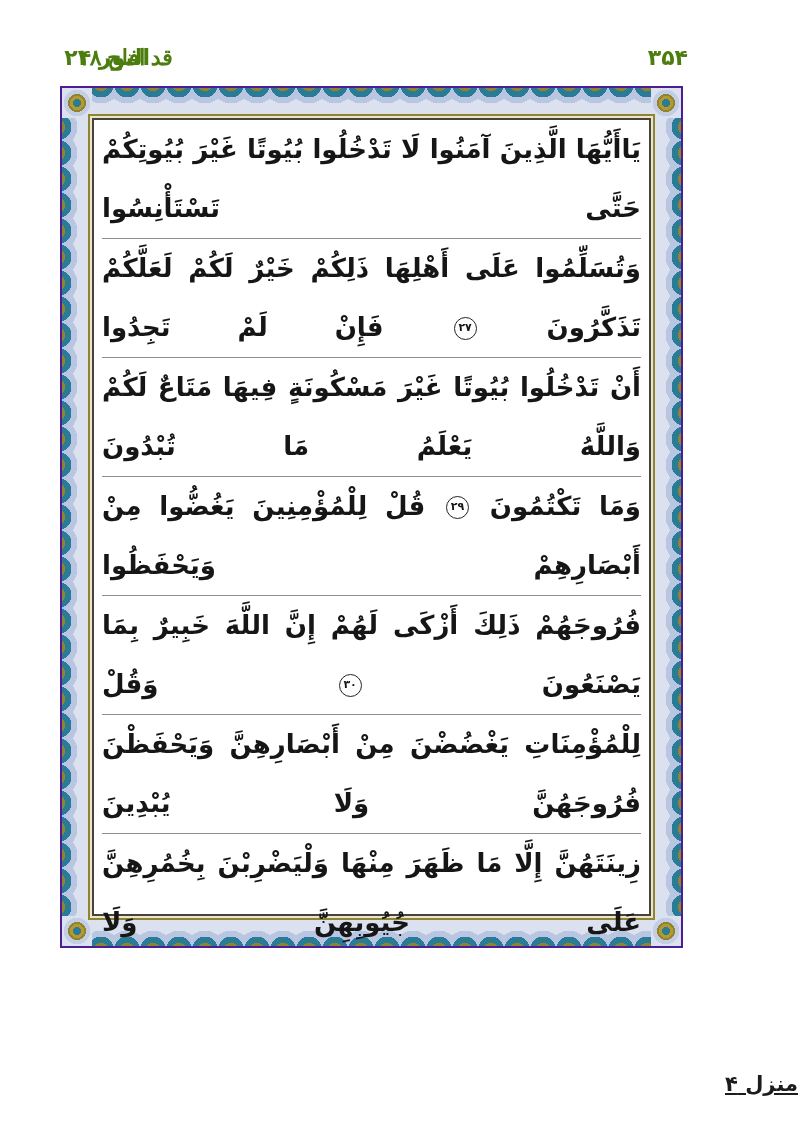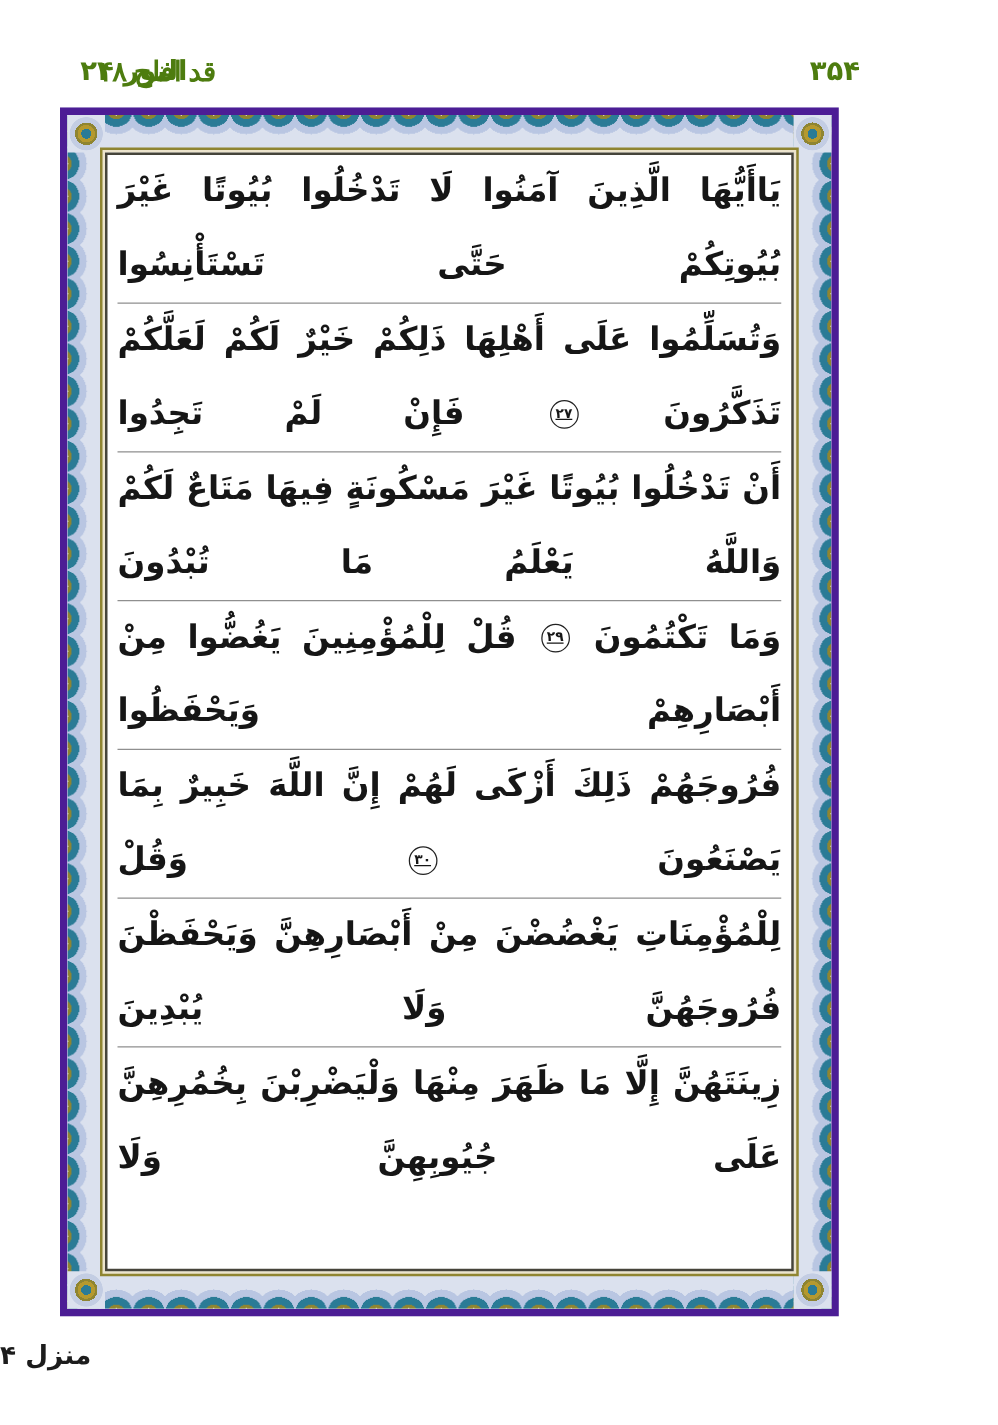--- a/index.html
+++ b/index.html
@@ -6,26 +6,26 @@
   body{
     width:798px;height:1140px;background:#ffffff;position:relative;overflow:hidden;
     font-family:"DejaVu Sans", sans-serif;
   }
   
   .hdr{position:absolute;top:40px;height:36px;color:#4d7c0f;font-weight:bold;
        font-size:22px;line-height:36px;white-space:nowrap;}
   .hdr-surah{right:648px;}      
   .hdr-page{left:0;right:110px;text-align:right;}
   .hdr-juz{left:78px;font-family:Liberation Serif, serif;}
-  .footer{position:absolute;top:1072px;left:0;right:0;text-align:left;
-          font-size:21px;font-weight:bold;color:#1c1c1c;}
+  .footer{position:absolute;top:1072px;left:0;right:0;text-align:right;
+          font-size:21px;font-weight:bold;color:#1c1c1c;text-decoration:underline;}
 
   
-  .frame{position:absolute;left:48px;top:86px;width:623px;height:967px;
-         box-sizing:border-box;border:6px solid #4c1d95;background:#dbe1ee;}
+  .frame{position:absolute;left:60px;top:86px;width:623px;height:862px;
+         box-sizing:border-box;border:2px solid #4c1d95;background:#dbe1ee;}
   .strip{position:absolute;background-color:#dbe1ee;background-repeat:repeat-x;}
   .strip-top{top:0;left:0;right:0;height:30px;
     background-image:
       radial-gradient(circle at 50% 112%, #b5992e 0 2.5px, rgba(0,0,0,0) 3px),
       radial-gradient(circle at 50% -12%, #efe8d3 0 4px, #8f8531 4px 7px, #2a7b96 7px 13px, #b9c6e2 13px 19px, rgba(0,0,0,0) 19px);
     background-size:26px 30px;}
   .strip-bottom{bottom:0;left:0;right:0;height:30px;
     background-image:
       radial-gradient(circle at 50% -12%, #b5992e 0 2.5px, rgba(0,0,0,0) 3px),
       radial-gradient(circle at 50% 112%, #efe8d3 0 4px, #8f8531 4px 7px, #2a7b96 7px 13px, #b9c6e2 13px 19px, rgba(0,0,0,0) 19px);
@@ -51,21 +51,21 @@
     box-shadow:0 0 0 2px #ece4cd, 0 0 0 4px #8f8531;
     box-sizing:border-box;display:grid;grid-template-rows:repeat(15,1fr);
     padding:0 8px;}
   .qline{direction:rtl;text-align:justify;text-align-last:justify;
     font-family:"DejaVu Sans", sans-serif;font-weight:bold;color:#161616;
     font-size:26px;line-height:59px;height:100%;box-sizing:border-box;}
   .qline:not(:last-child){border-bottom:1.5px solid #8f8f8f;}
   .ayah{display:inline-block;width:21px;height:21px;line-height:19px;
     border:1.5px solid #222;border-radius:50%;font-size:11px;font-weight:bold;
     text-align:left;text-align-last:center;vertical-align:middle;margin:0 3px;
-    color:#161616;background:#fff;text-decoration:underline;}
+    color:#161616;background:#fff;}
 </style>
 </head>
 <body>
 
 <div class="hdr hdr-juz">قد افلح ۱۸</div>
 <div class="hdr hdr-page">۳۵۴</div>
 <div class="hdr hdr-surah">النور ۲۴</div>
 
 <div class="frame">
   <div class="strip strip-top"></div>

